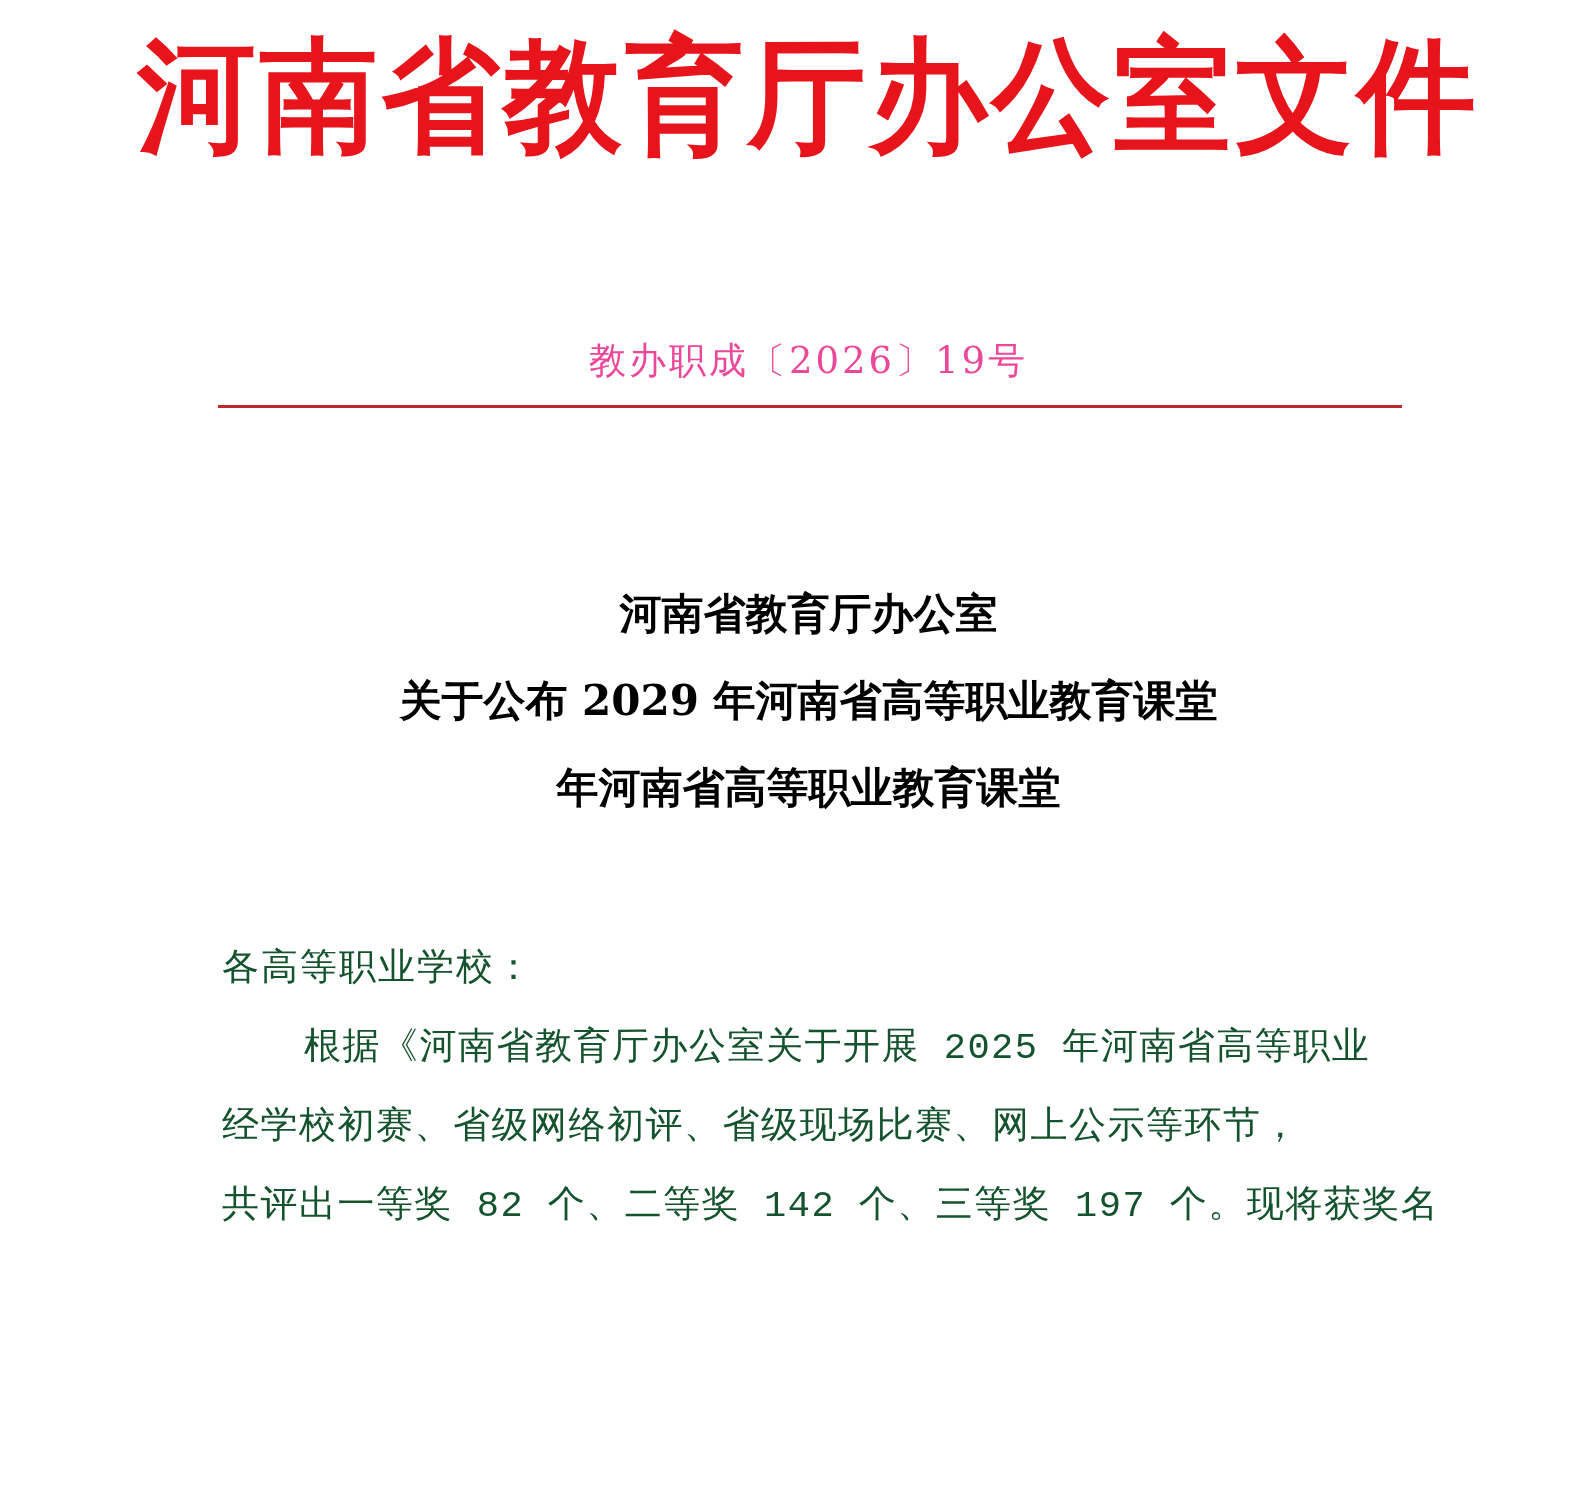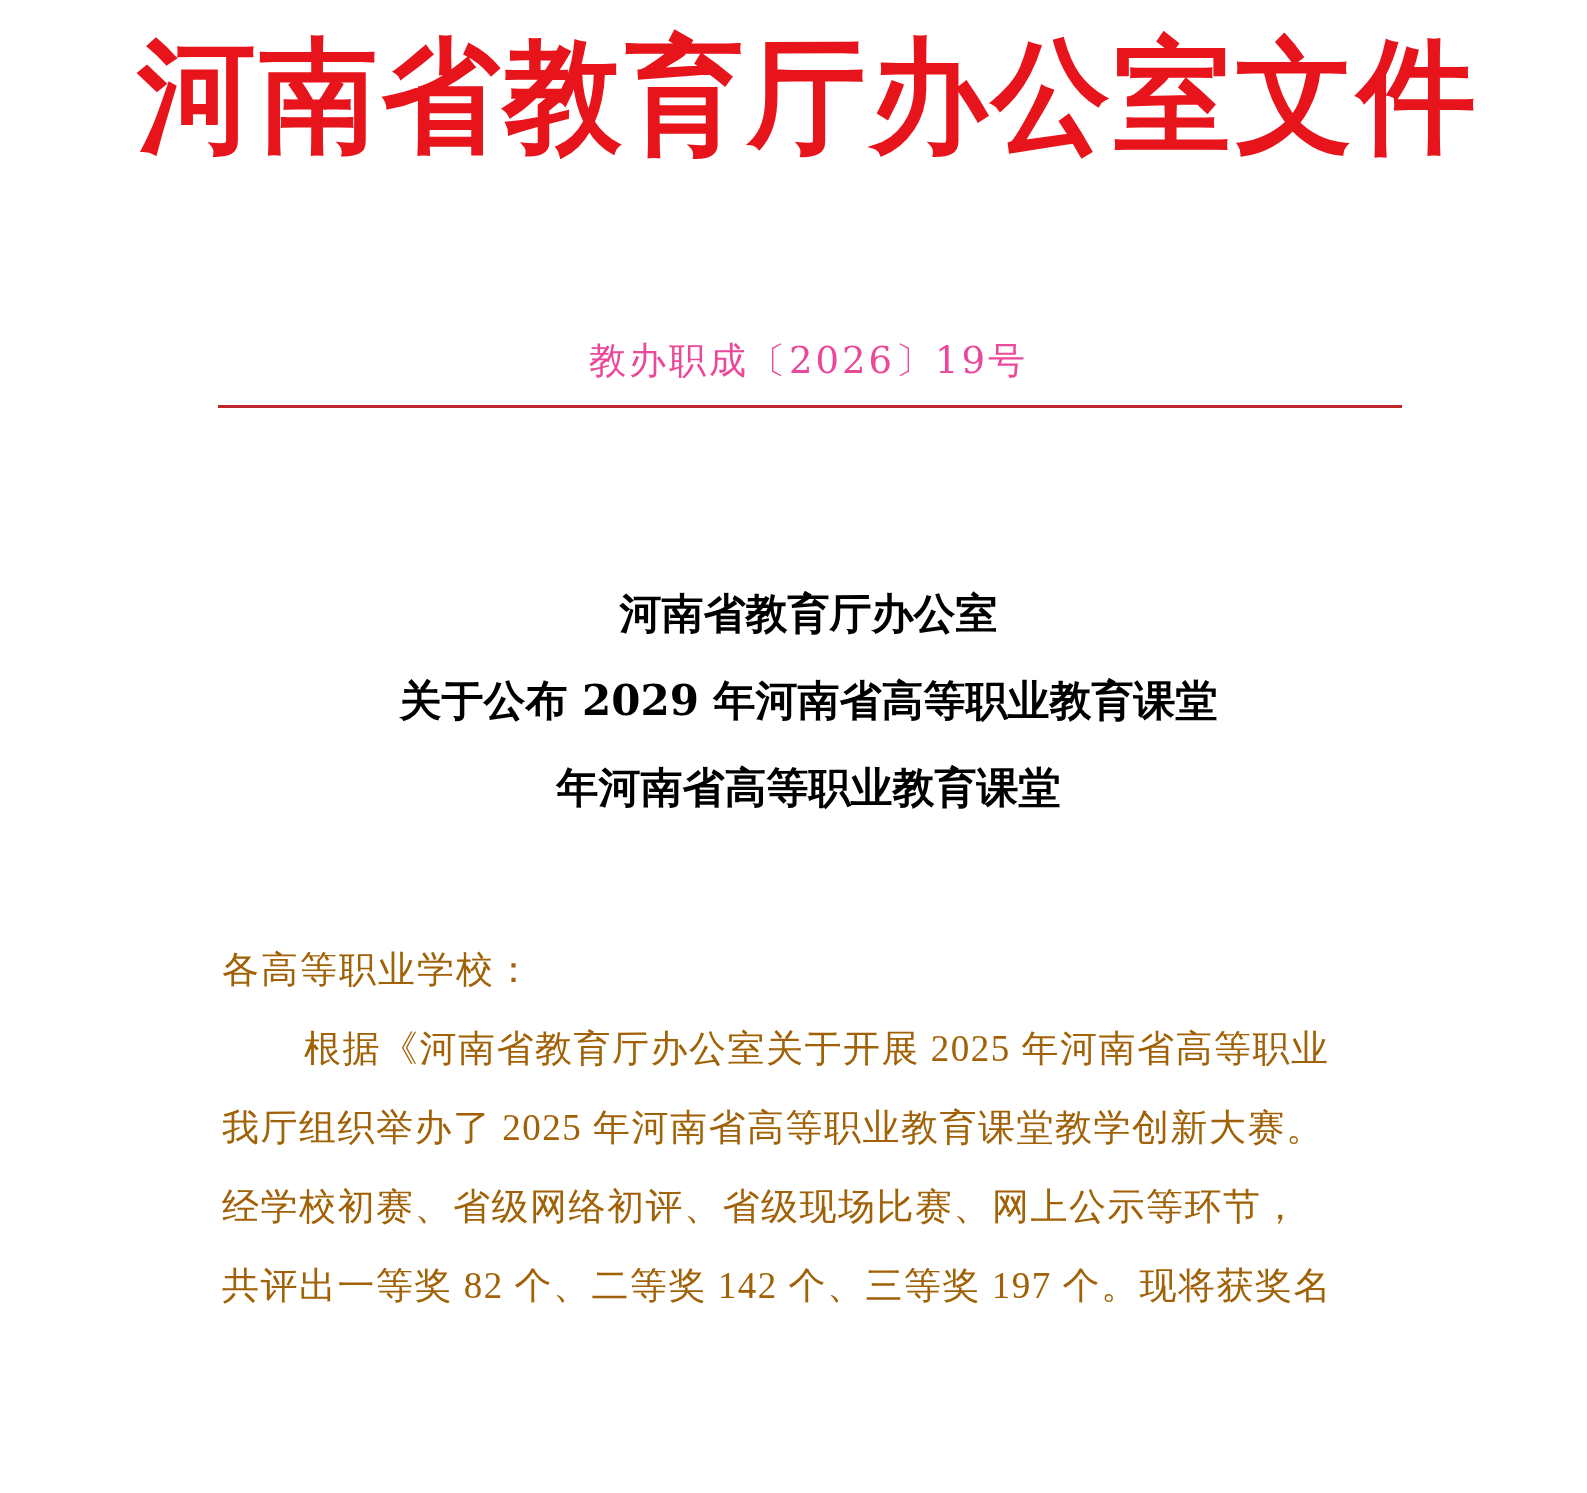--- a/index.html
+++ b/index.html
@@ -67,24 +67,24 @@
       color: #000000;
     }
     .title-line {
       display: block;
     }
     .body-text {
       position: absolute;
       left: 207px;
       top: 930px;
       width: 1180px;
-      font-family: Liberation Serif, serif;
+      font-family: Liberation Mono, monospace;
       font-size: 37px;
       line-height: 79px;
-      color: #a16207;
+      color: #14532d;
     }
     .salutation {
       display: block;
       margin: 0;
       letter-spacing: 2px;
     }
     .para-line {
       display: block;
       white-space: nowrap;
       letter-spacing: 1.5px;
@@ -106,18 +106,17 @@
 
   <div class="title-block">
     <span class="title-line">河南省教育厅办公室</span>
     <span class="title-line">关于公布 2029 年河南省高等职业教育课堂</span>
     <span class="title-line">年河南省高等职业教育课堂</span>
   </div>
 
   <div class="body-text">
     <span class="salutation">各高等职业学校：</span>
     <span class="para-line indent">根据《河南省教育厅办公室关于开展 2025 年河南省高等职业</span>
-    <span class="para-line">我厅组织举办了 2025 年河南省高等职业教育课堂教学创新大赛。</span>
     <span class="para-line">经学校初赛、省级网络初评、省级现场比赛、网上公示等环节，</span>
     <span class="para-line">共评出一等奖 82 个、二等奖 142 个、三等奖 197 个。现将获奖名</span>
   </div>
 
 </div>
 
 </body></html>

